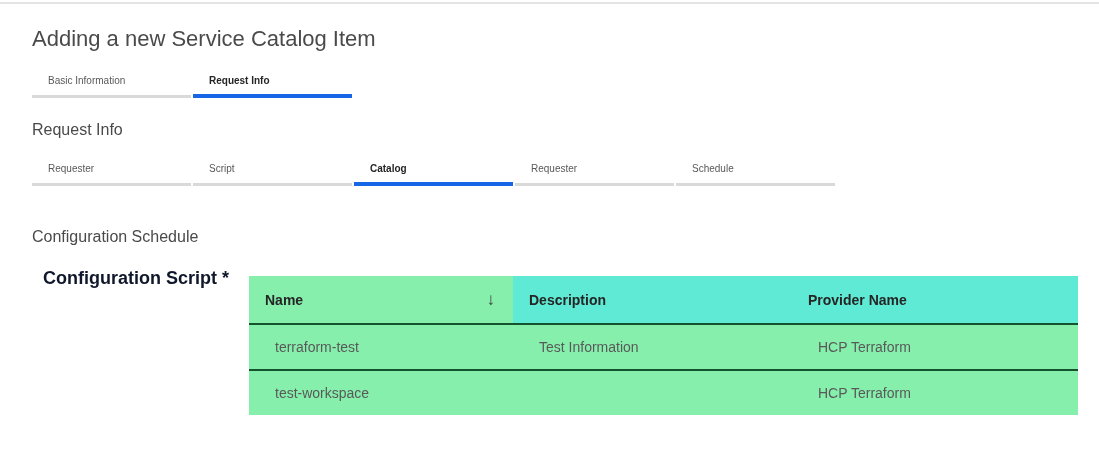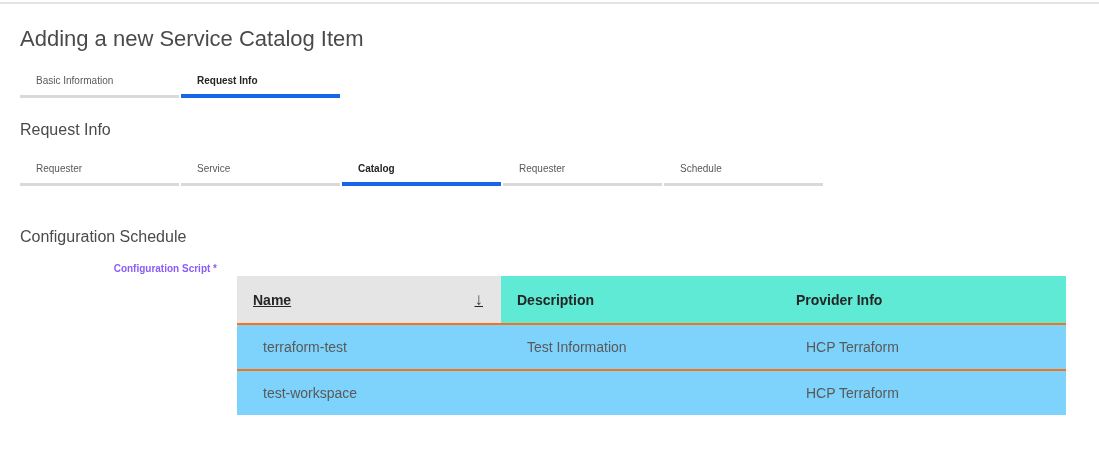--- a/index.html
+++ b/index.html
@@ -10,21 +10,21 @@
     background: #ffffff;
     font-family: "Liberation Sans", sans-serif;
     color: #4a4a4a;
     overflow: hidden;
   }
   .top-divider {
     height: 2px;
     background: #e4e4e4;
     margin-top: 2px;
   }
-  .content { padding-left: 20px; }
+  .content { padding-left: 32px; }
 
   .page-title {
     margin: 22px 0 0;
     font-size: 22px;
     line-height: 26px;
     font-weight: 400;
     color: #4a4a4a;
   }
 
   .tabs { display: flex; }
@@ -59,57 +59,57 @@
 
   .field-row {
     display: flex;
     align-items: flex-start;
     margin-top: 15px;
   }
   .field-label {
     width: 217px;
     padding-right: 20px;
     text-align: right;
-    font-size: 10px;
+    font-size: 18px;
     line-height: 15px;
     font-weight: 700;
-    color: #8b5cf6;
+    color: #0f172a;
+    margin-top: 10px;
   }
 
   .grid {
     width: 829px;
     margin-top: 15px;
     font-size: 14px;
   }
   .grid-header { display: flex; height: 47px; }
   .grid-header .cell {
     display: flex;
     align-items: center;
     background: #5eead4;
     color: #252525;
     font-weight: 700;
     padding: 0 16px;
     cursor: pointer;
   }
   .grid-header .cell.sorted {
-    background: #e5e5e5;
+    background: #86efac;
     justify-content: space-between;
-    text-decoration: underline;
   }
   .sort-icon {
     font-weight: 400;
     font-size: 17px;
     color: #3d3d3d;
     padding-right: 2px;
   }
   .grid-row {
     display: flex;
     height: 46px;
-    background: #7dd3fc;
-    border-top: 2px solid #f97316;
+    background: #86efac;
+    border-top: 2px solid #14532d;
     cursor: pointer;
   }
   .grid-row .cell {
     display: flex;
     align-items: center;
     padding: 0 12px 0 26px;
     color: #595959;
     white-space: nowrap;
   }
   .col-name { width: 264px; }
@@ -134,21 +134,21 @@
     </div>
   </div>
 
   <h2 class="section-heading">Request Info</h2>
 
   <div class="tabs sub-tabs">
     <div class="tab">
       <span>Requester</span>
     </div>
     <div class="tab">
-      <span>Service</span>
+      <span>Script</span>
     </div>
     <div class="tab active">
       <span>Catalog</span>
     </div>
     <div class="tab">
       <span>Requester</span>
     </div>
     <div class="tab">
       <span>Schedule</span>
     </div>
@@ -162,21 +162,21 @@
     <div class="grid">
       <div class="grid-header">
         <div class="cell sorted col-name">
           <span>Name</span>
           <span class="sort-icon">↓</span>
         </div>
         <div class="cell col-desc">
           <span>Description</span>
         </div>
         <div class="cell col-provider">
-          <span>Provider Info</span>
+          <span>Provider Name</span>
         </div>
       </div>
 
       <div class="grid-row">
         <div class="cell col-name">terraform-test</div>
         <div class="cell col-desc">Test Information</div>
         <div class="cell col-provider">HCP Terraform</div>
       </div>
 
       <div class="grid-row">

